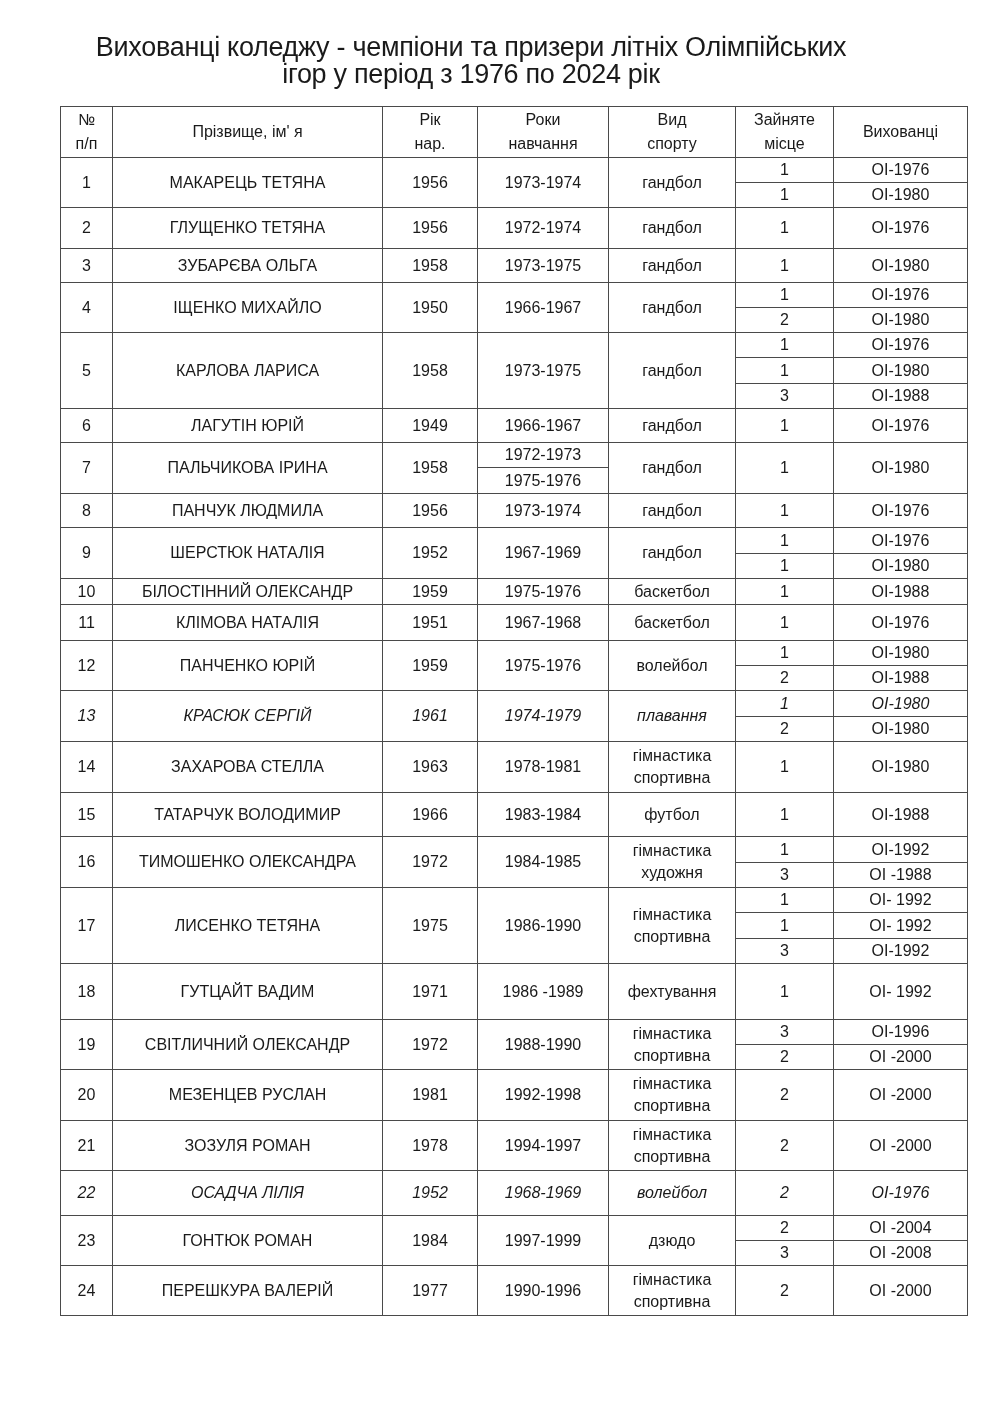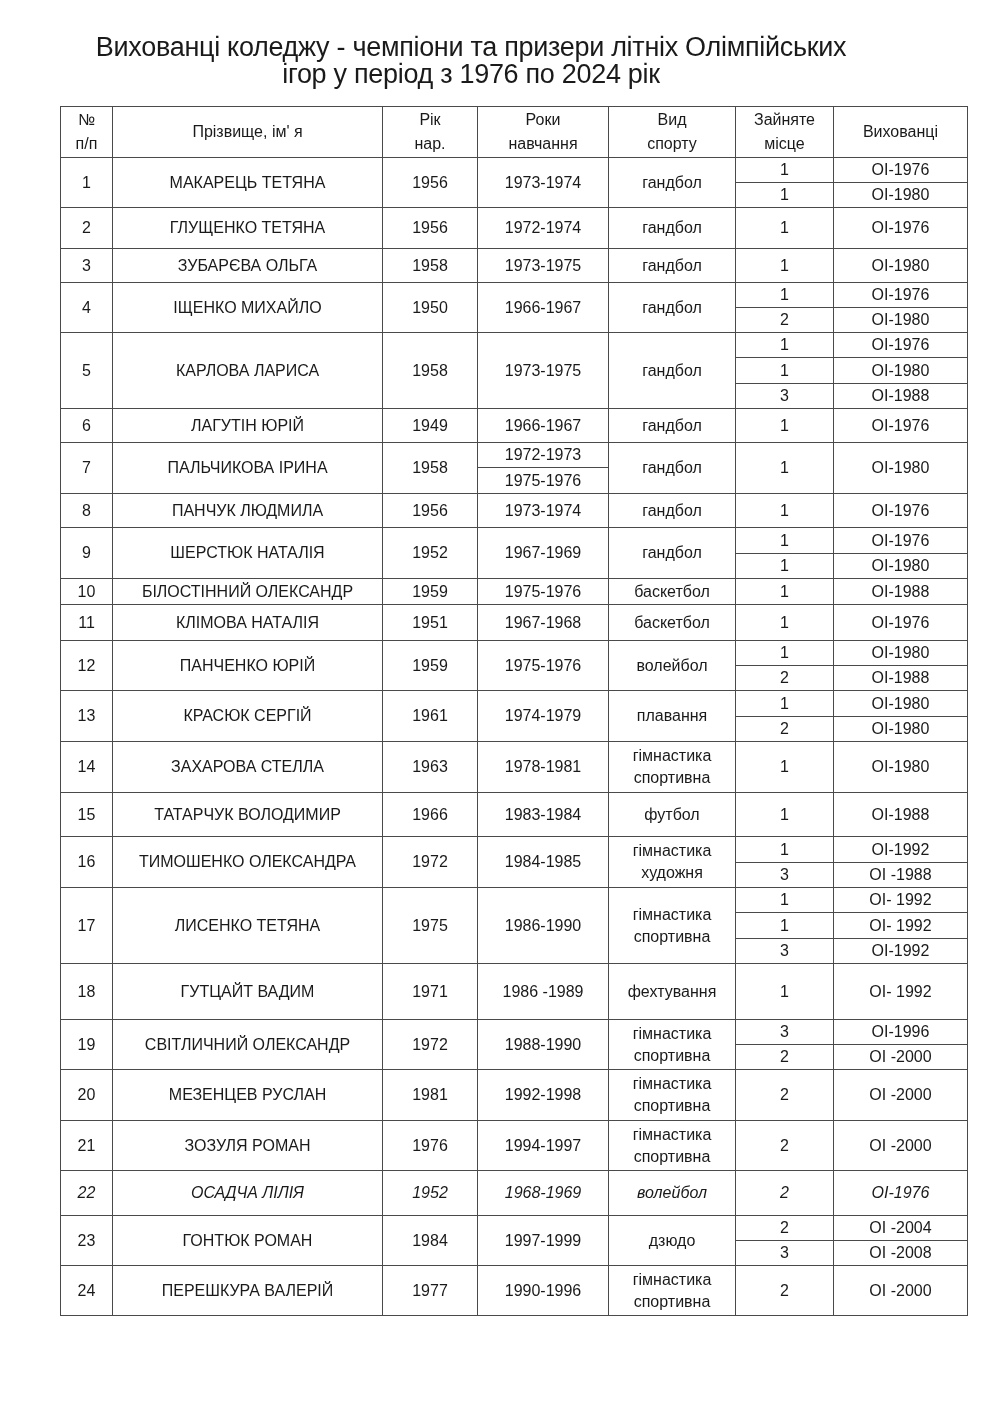--- a/index.html
+++ b/index.html
@@ -168,21 +168,21 @@
         <td rowspan="2">1959</td>
         <td rowspan="2">1975-1976</td>
         <td rowspan="2"><span>волейбол</span></td>
         <td>1</td>
         <td>OI-1980</td>
       </tr>
       <tr style="height: 25px;">
         <td>2</td>
         <td>OI-1988</td>
       </tr>
-      <tr style="height: 26px;">
+      <tr style="height: 26px; font-style: italic;">
         <td rowspan="2">13</td>
         <td rowspan="2">КРАСЮК СЕРГІЙ</td>
         <td rowspan="2">1961</td>
         <td rowspan="2">1974-1979</td>
         <td rowspan="2"><span>плавання</span></td>
         <td>1</td>
         <td>OI-1980</td>
       </tr>
       <tr style="height: 25px;">
         <td>2</td>
@@ -263,21 +263,21 @@
         <td>МЕЗЕНЦЕВ РУСЛАН</td>
         <td>1981</td>
         <td>1992-1998</td>
         <td class="sport2"><span>гімнастика</span><br><span>спортивна</span></td>
         <td>2</td>
         <td>OI -2000</td>
       </tr>
       <tr style="height: 50px;">
         <td>21</td>
         <td>ЗОЗУЛЯ РОМАН</td>
-        <td>1976</td>
+        <td>1978</td>
         <td>1994-1997</td>
         <td class="sport2"><span>гімнастика</span><br><span>спортивна</span></td>
         <td>2</td>
         <td>OI -2000</td>
       </tr>
       <tr style="height: 45px; font-style: italic;">
         <td>22</td>
         <td>ОСАДЧА ЛІЛІЯ</td>
         <td>1952</td>
         <td>1968-1969</td>

